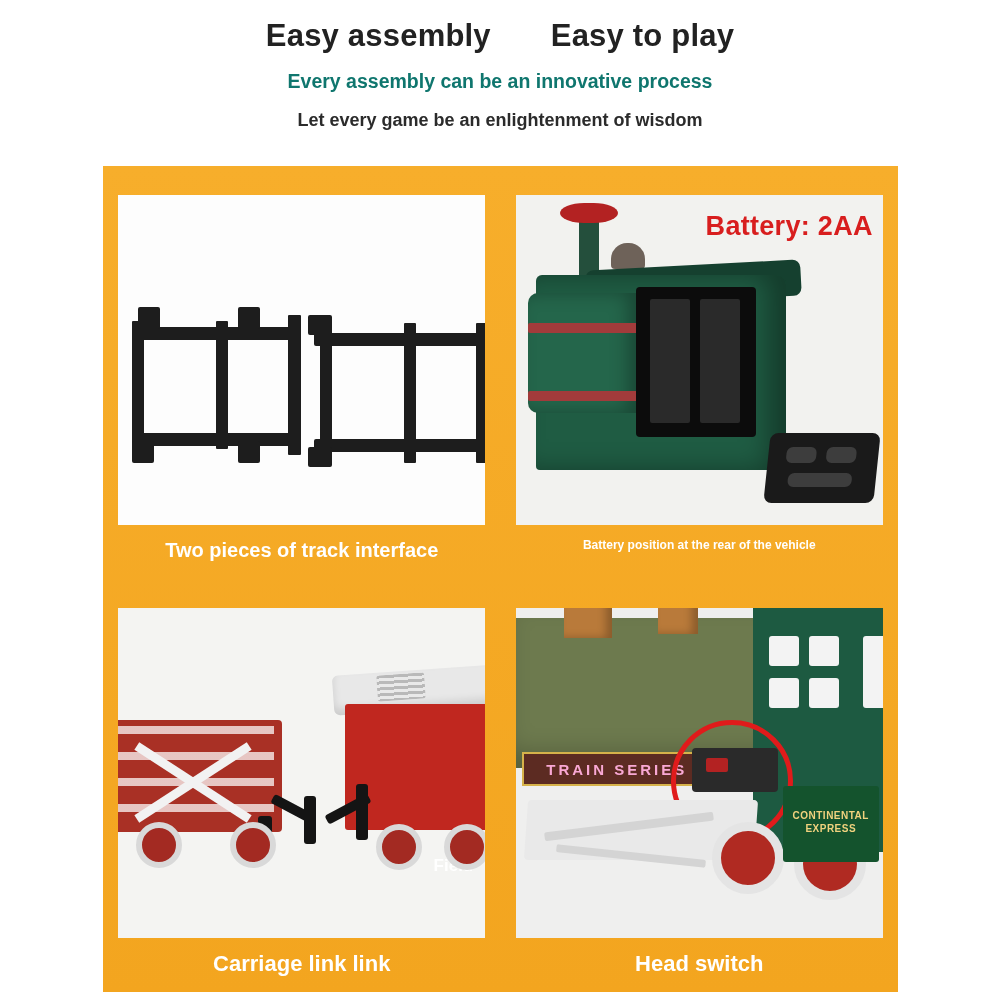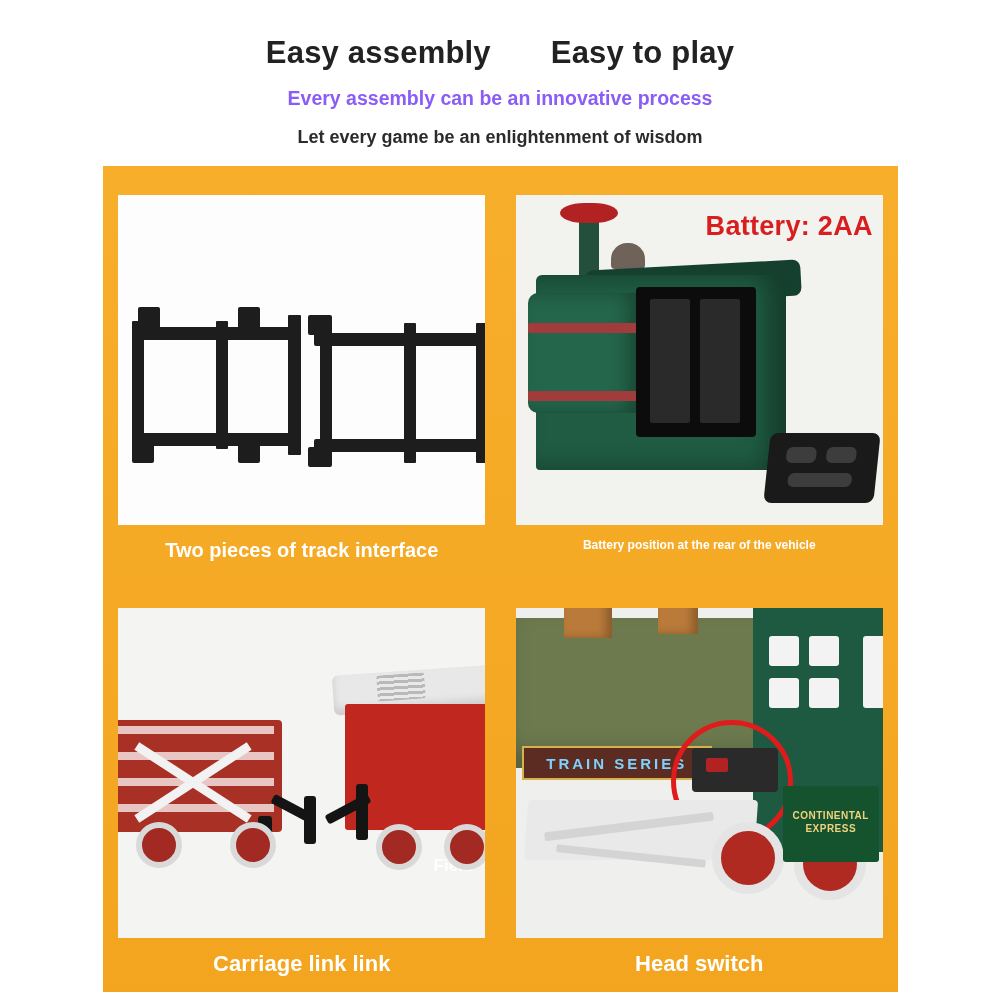--- a/index.html
+++ b/index.html
@@ -19,33 +19,32 @@
   .header {
     width: 1000px;
     padding-top: 18px;
     text-align: center;
   }
   .headline-row {
     display: flex;
     justify-content: center;
     align-items: baseline;
     gap: 60px;
-    margin-top: 17px;
   }
   .headline {
     font-size: 31px;
     font-weight: bold;
     color: #222222;
     letter-spacing: 0.2px;
   }
   .subline1 {
     margin-top: 16px;
     font-size: 19.5px;
     font-weight: bold;
-    color: #8b5cf6;
+    color: #0f766e;
   }
   .subline2 {
     margin-top: 17px;
     font-size: 18px;
     font-weight: bold;
     color: #2b2b2b;
   }
 
   
   .panel {
@@ -328,27 +327,27 @@
   }
   .stack {
     position: absolute;
     background: #b97a3a;
     border-radius: 4px 4px 0 0;
     box-shadow: inset -6px 0 8px rgba(0,0,0,.25);
   }
   .side-plate {
     position: absolute;
     left: 6px;
-    top: 138px;
+    top: 144px;
     width: 190px;
     height: 34px;
     background: #5c2b22;
     border: 2px solid #d6b24a;
     box-sizing: border-box;
-    color: #7dd3fc;
+    color: #f9a8d4;
     font-size: 15px;
     font-weight: bold;
     letter-spacing: 3px;
     display: flex;
     align-items: center;
     justify-content: center;
   }
   .switch-box {
     position: absolute;
     left: 176px;

